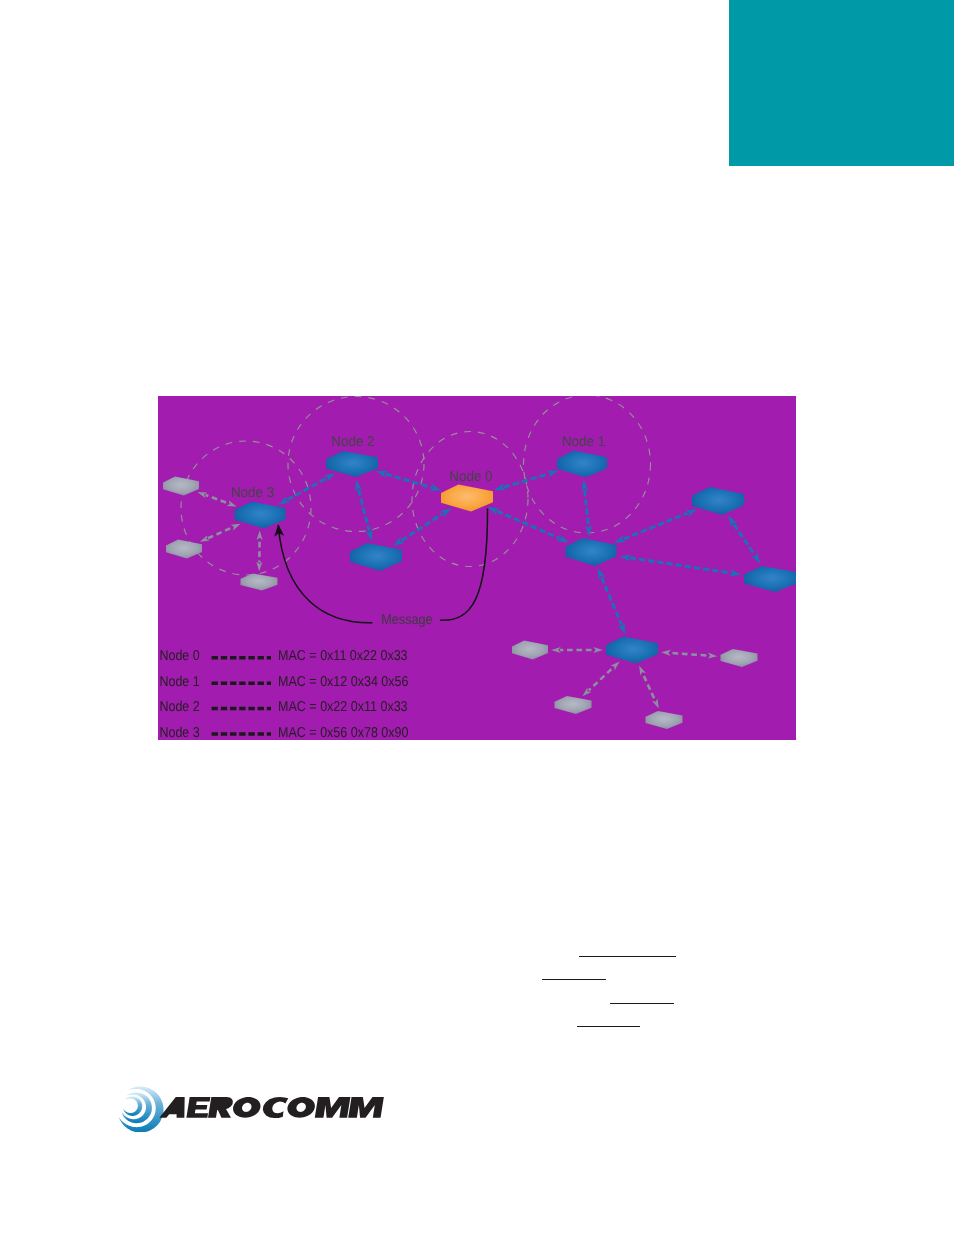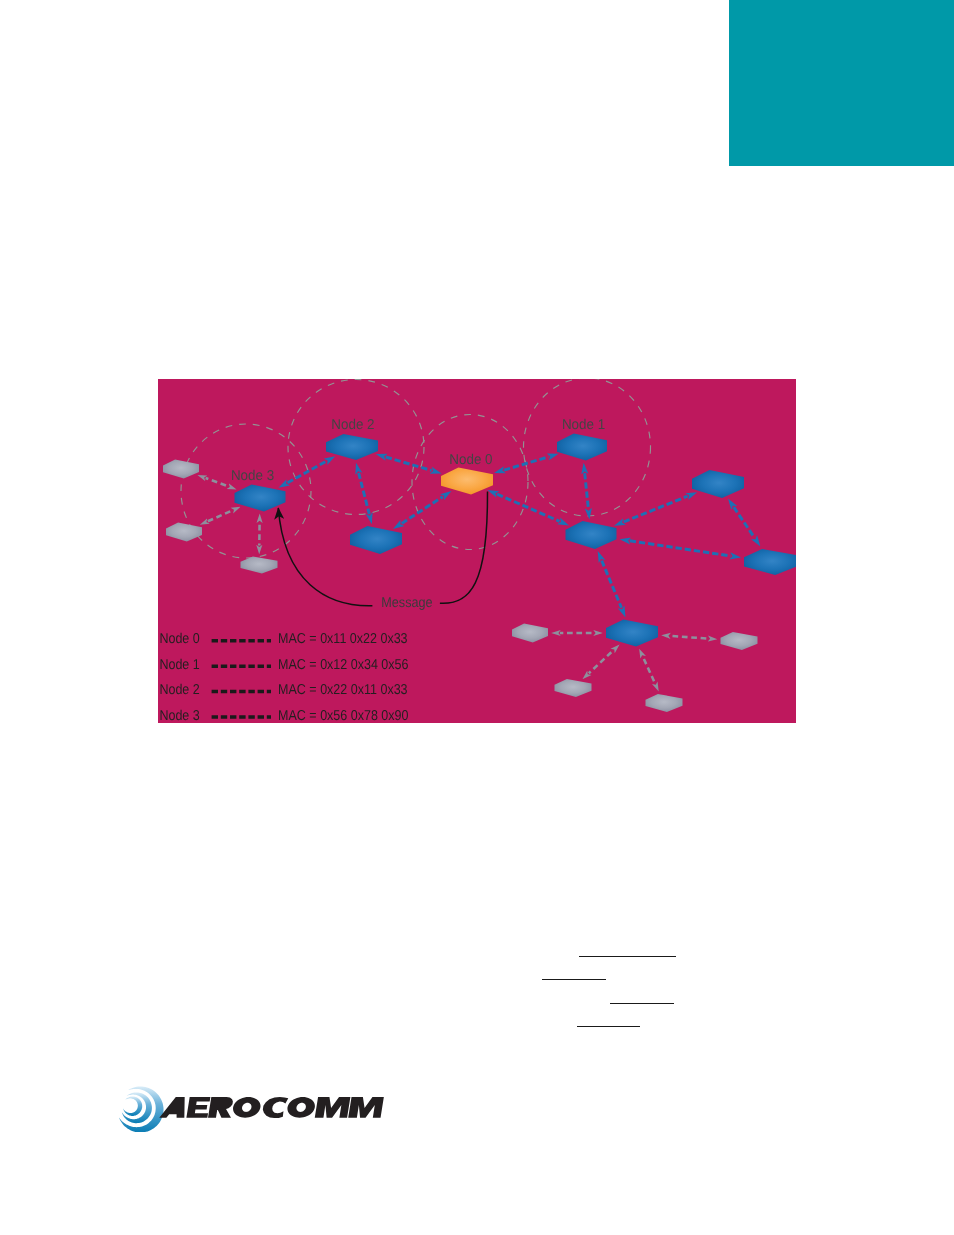--- a/index.html
+++ b/index.html
@@ -1,20 +1,20 @@
 <!DOCTYPE html>
 <html><head>
 <meta charset="utf-8">
 <title>Mesh Networking Figure Page</title>
 <style>
   html,body{margin:0;padding:0;background:#ffffff;}
   body{width:954px;height:1235px;font-family:"Liberation Sans",sans-serif;position:relative;overflow:hidden;-webkit-font-smoothing:antialiased;text-rendering:geometricPrecision;}
   .page{position:absolute;left:0;top:0;width:954px;height:1235px;background:#ffffff;}
   #teal-band{position:absolute;left:729px;top:0px;width:225px;height:166px;background:#0099a8;}
-  #figure{position:absolute;left:158px;top:379px;width:638px;height:344px;background:#be185d;}
+  #figure{position:absolute;left:158px;top:396px;width:638px;height:344px;background:#a21caf;}
   #figsvg{display:block;}
   #figsvg text{-webkit-font-smoothing:antialiased;}
   #figure{will-change:transform;}
   .rcirc{fill:none;stroke:#939393;stroke-width:1.15;stroke-dasharray:6.8 7;stroke-linecap:butt;}
   .blink{stroke:#1d70b5;stroke-width:2.95;stroke-dasharray:6.3 2.95;stroke-linecap:butt;
          marker-start:url(#ahBstart);marker-end:url(#ahBend);}
   .glink{stroke:#8d909d;stroke-width:2.55;stroke-dasharray:5.7 3.7;stroke-dashoffset:-2.6;stroke-linecap:butt;
          marker-start:url(#ahGstart);marker-end:url(#ahGend);}
   .gbox{fill:url(#gGrey);stroke:none;}
   .bbox{fill:url(#gBlue);stroke:none;}

